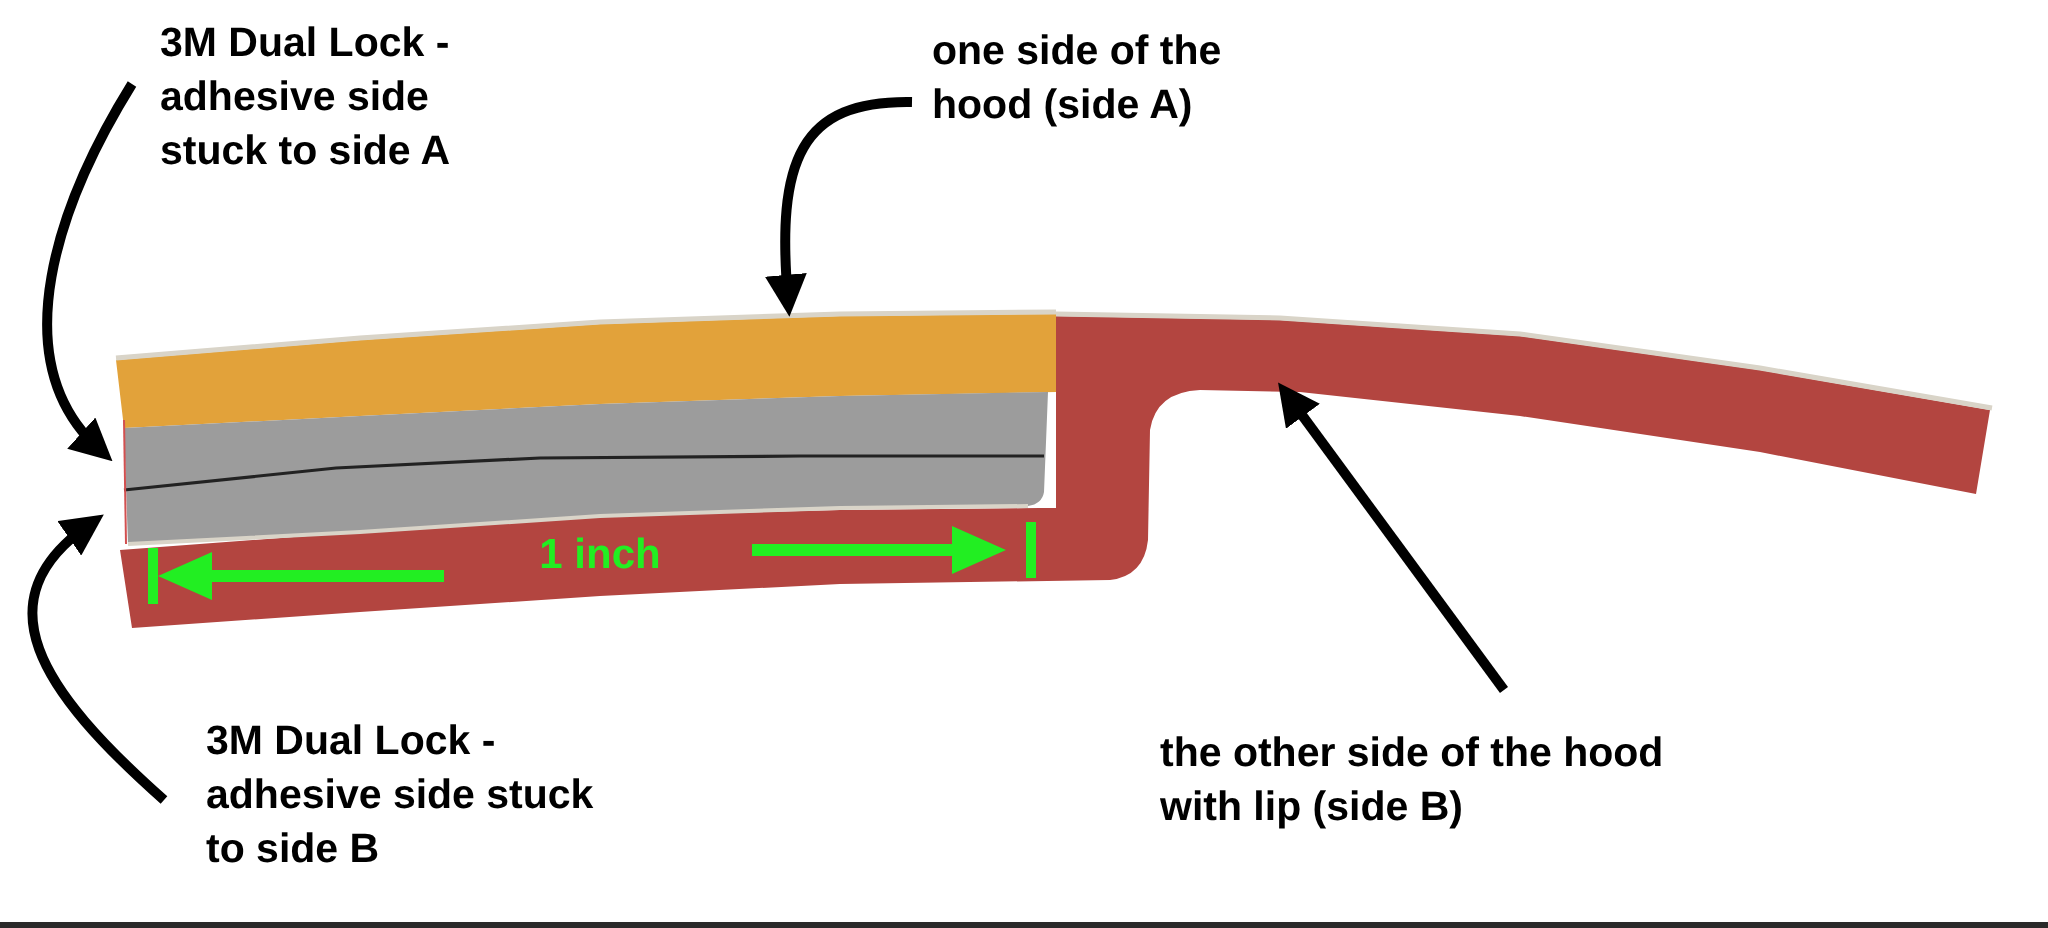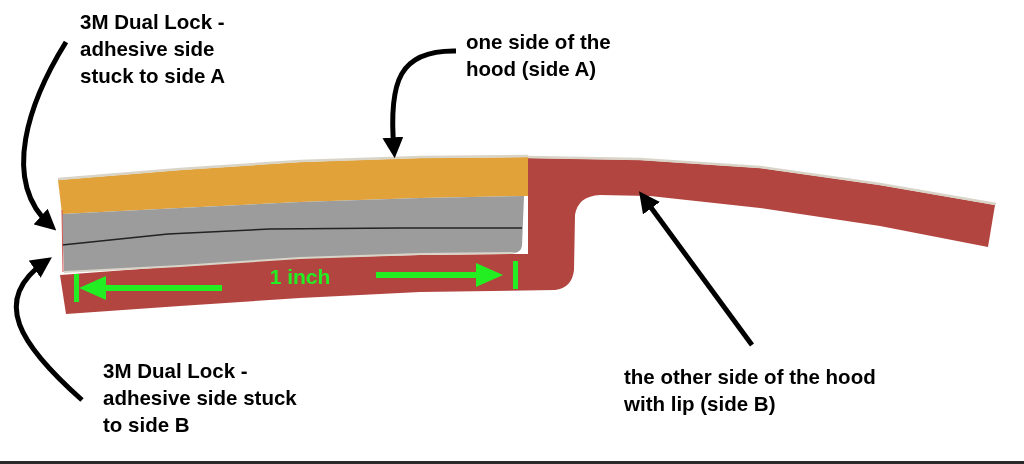--- a/index.html
+++ b/index.html
@@ -61,21 +61,21 @@
     <path marker-end="url(#arrowhead)" d="M 66,42 C 30,100 0,180 50,225"></path>
     <path marker-end="url(#arrowhead)" d="M 456,51 C 400,50 388,80 394,150"></path>
     <path marker-end="url(#arrowhead)" d="M 82,400 C 20,345 -10,300 45,262"></path>
     <path marker-end="url(#arrowhead)" d="M 752,345 L 644,198"></path>
   </g>
 </svg>
 
 <div class="label" style="left:80px; top:8px;">3M Dual Lock -
 adhesive side
 stuck to side A</div>
-<div class="label" style="left:466px; top:28px;">one side of the
+<div class="label" style="left:466px; top:12px;">one side of the
 hood (side A)</div>
 <div class="label" style="left:103px; top:357px;">3M Dual Lock -
 adhesive side stuck
 to side B</div>
-<div class="label" style="left:624px; top:363px;">the other side of the hood
+<div class="label" style="left:580px; top:363px;">the other side of the hood
 with lip (side B)</div>
 
 <div class="bottom-bar"></div>
 
 </body></html>

